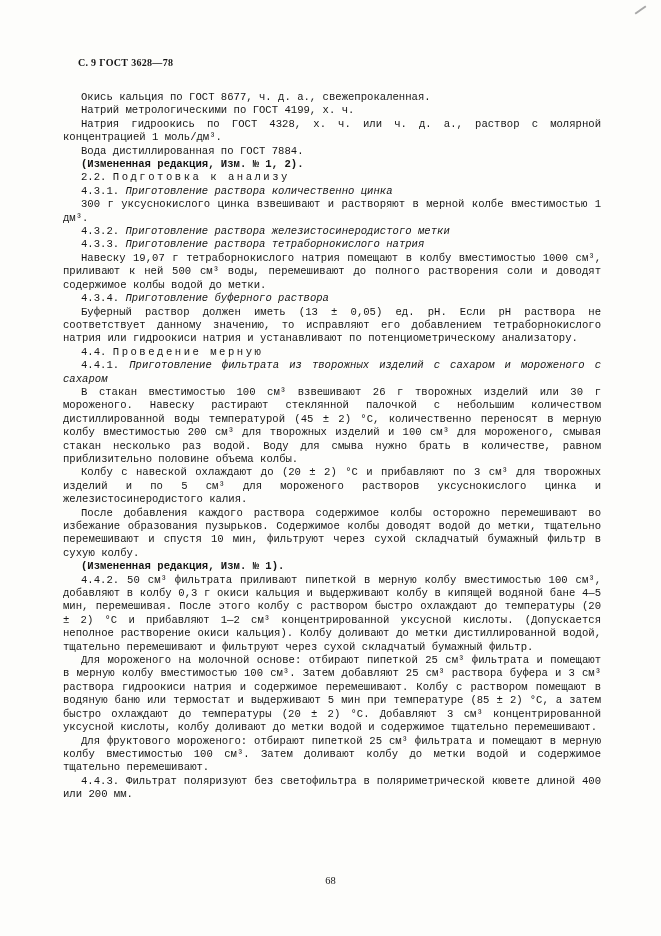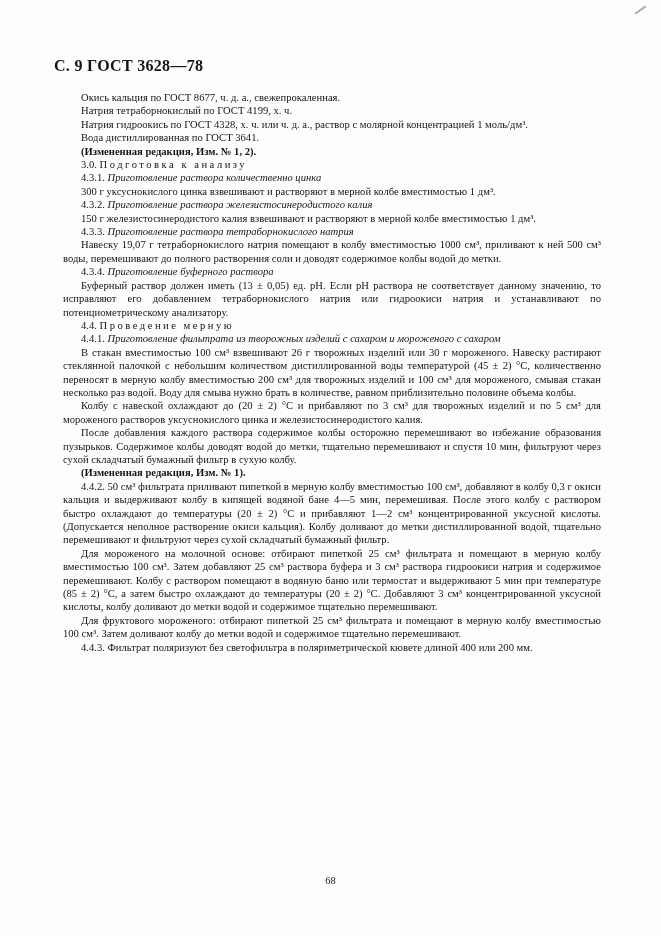--- a/index.html
+++ b/index.html
@@ -6,27 +6,28 @@
   body{background:#ffffff;}
   .page{
     position:relative;
     width:661px;height:936px;
     background:#fdfdfb;
     overflow:hidden;
     font-family:"Liberation Serif","DejaVu Serif",serif;
     color:#151515;
   }
   .doc-header{
-    position:absolute;top:57px;left:54px;
-    font-size:16px;font-weight:bold;letter-spacing:0.3px;
+    position:absolute;top:57px;left:78px;
+    font-size:10px;font-weight:bold;letter-spacing:0.3px;
   }
   .doc-body{
     position:absolute;top:91px;left:63px;width:538px;
     font-size:10.6px;line-height:13.4px;
     text-align:justify;
+    font-family:Liberation Mono, monospace;
   }
   .doc-body p{margin:0;text-indent:18px;}
   .seg-bold{font-weight:bold;}
   .seg-italic{font-style:italic;}
   .seg-spaced{letter-spacing:2.5px;}
   .doc-footer{
     position:absolute;top:875px;left:0;width:100%;
     text-align:center;font-size:10.5px;
   }
   .scan-artifact{
@@ -35,29 +36,28 @@
   }
 </style>
 </head>
 <body>
 
 <div class="page">
   <div class="scan-artifact"></div>
   <div class="doc-header">С. 9 ГОСТ 3628—78</div>
   <div class="doc-body">
       <p><span>Окись кальция по ГОСТ 8677, ч. д. а., свежепрокаленная.</span></p>
-      <p><span>Натрия тетраборнокислый по ГОСТ 4199, х. ч.</span></p>
+      <p><span>Натрий метрологическими по ГОСТ 4199, х. ч.</span></p>
       <p><span>Натрия гидроокись по ГОСТ 4328, х. ч. или ч. д. а., раствор с молярной концентрацией 1 моль/дм³.</span></p>
-      <p><span>Вода дистиллированная по ГОСТ 3641.</span></p>
+      <p><span>Вода дистиллированная по ГОСТ 7884.</span></p>
       <p><span class="seg-bold">(Измененная редакция, Изм. № 1, 2).</span></p>
-      <p><span>3.0. </span><span class="seg-spaced">Подготовка к анализу</span></p>
+      <p><span>2.2. </span><span class="seg-spaced">Подготовка к анализу</span></p>
       <p><span>4.3.1. </span><span class="seg-italic">Приготовление раствора количественно цинка</span></p>
       <p><span>300 г уксуснокислого цинка взвешивают и растворяют в мерной колбе вместимостью 1 дм³.</span></p>
-      <p><span>4.3.2. </span><span class="seg-italic">Приготовление раствора железистосинеродистого калия</span></p>
-      <p><span>150 г железистосинеродистого калия взвешивают и растворяют в мерной колбе вместимостью 1 дм³.</span></p>
+      <p><span>4.3.2. </span><span class="seg-italic">Приготовление раствора железистосинеродистого метки</span></p>
       <p><span>4.3.3. </span><span class="seg-italic">Приготовление раствора тетраборнокислого натрия</span></p>
       <p><span>Навеску 19,07 г тетраборнокислого натрия помещают  в колбу вместимостью 1000 см³, приливают к ней 500 см³  воды,  перемешивают до полного растворения соли и доводят содержимое колбы водой до метки.</span></p>
       <p><span>4.3.4. </span><span class="seg-italic">Приготовление буферного раствора</span></p>
       <p><span>Буферный раствор должен  иметь (13 ± 0,05) ед. рН. Если рН раствора не соответствует данному значению, то исправляют его добавлением тетраборнокислого натрия или гидроокиси натрия и устанавливают по потенциометрическому анализатору.</span></p>
       <p><span>4.4. </span><span class="seg-spaced">Проведение мерную</span></p>
       <p><span>4.4.1. </span><span class="seg-italic">Приготовление фильтрата из творожных изделий с сахаром и мороженого с сахаром</span></p>
       <p><span>В стакан вместимостью 100 см³  взвешивают 26 г творожных изделий или 30 г мороженого. Навеску растирают стеклянной палочкой с небольшим  количеством  дистиллированной  воды  температурой (45 ± 2) °С, количественно переносят в мерную колбу вместимостью 200 см³ для творожных изделий и 100 см³  для мороженого, смывая стакан несколько раз водой.  Воду  для  смыва  нужно брать в количестве, равном приблизительно половине объема колбы.</span></p>
       <p><span>Колбу  с  навеской  охлаждают до (20 ± 2) °С  и  прибавляют  по 3 см³  для творожных изделий и по 5 см³  для мороженого растворов уксуснокислого цинка и железистосинеродистого калия.</span></p>
       <p><span>После добавления каждого раствора содержимое колбы осторожно перемешивают во избежание образования пузырьков. Содержимое колбы доводят водой до метки, тщательно перемешивают и спустя 10 мин, фильтруют  через сухой складчатый бумажный фильтр в сухую колбу.</span></p>
       <p><span class="seg-bold">(Измененная редакция, Изм. № 1).</span></p>

